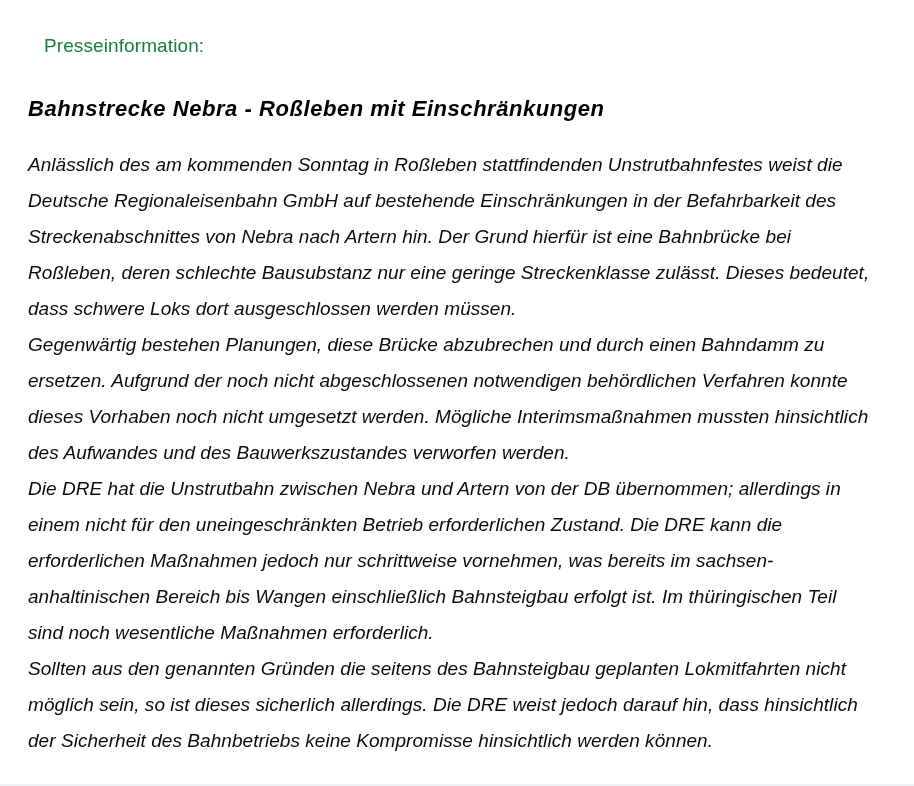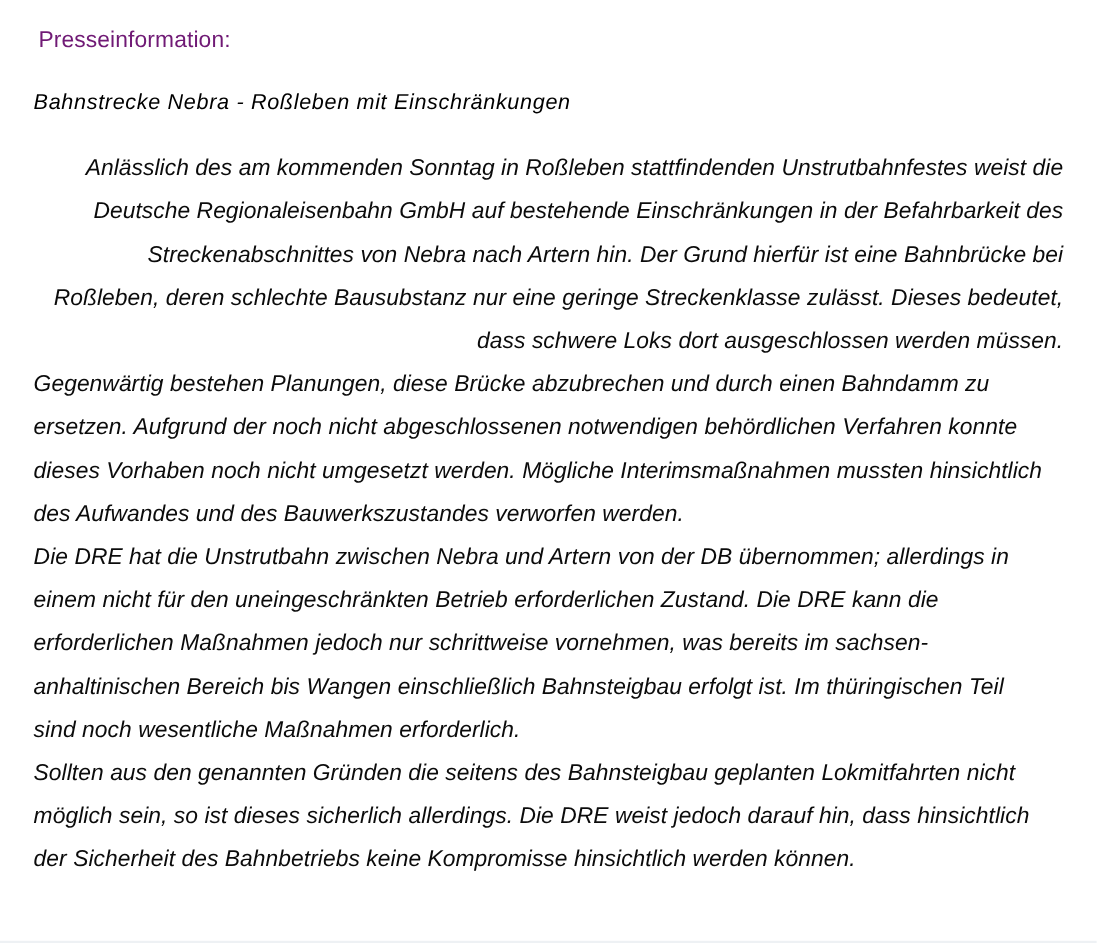--- a/index.html
+++ b/index.html
@@ -33,30 +33,30 @@
     width: 858px;
   }
 
   
   .kicker {
     font-style: normal;
     font-weight: 400;
     font-size: 19px;
     line-height: 24px;
     letter-spacing: 0.1px;
-    margin: 4px;
+    margin: 16px;
     padding-top: 18px;
-    color: #701a75;
+    color: #15803d;
   }
 
   
   .headline {
     font-style: italic;
-    font-weight: 400;
-    font-size: 18px;
+    font-weight: 700;
+    font-size: 22px;
     line-height: 26px;
     letter-spacing: 0.55px;
     margin: 0;
     padding-top: 22px;
     color: #000000;
   }
 
   
   .para {
     font-style: italic;
@@ -65,21 +65,20 @@
     line-height: 36px;
     letter-spacing: 0.05px;
     margin: 0;
     color: #0b0b0b;
     white-space: pre-line;
   }
   .para + .para {
   }
   #para-0 {
     margin-top: 25px;
-    text-align: right;
   }
 
   .line {
     display: block;
   }
 </style>
 </head>
 <body>
 
 <div id="page">

